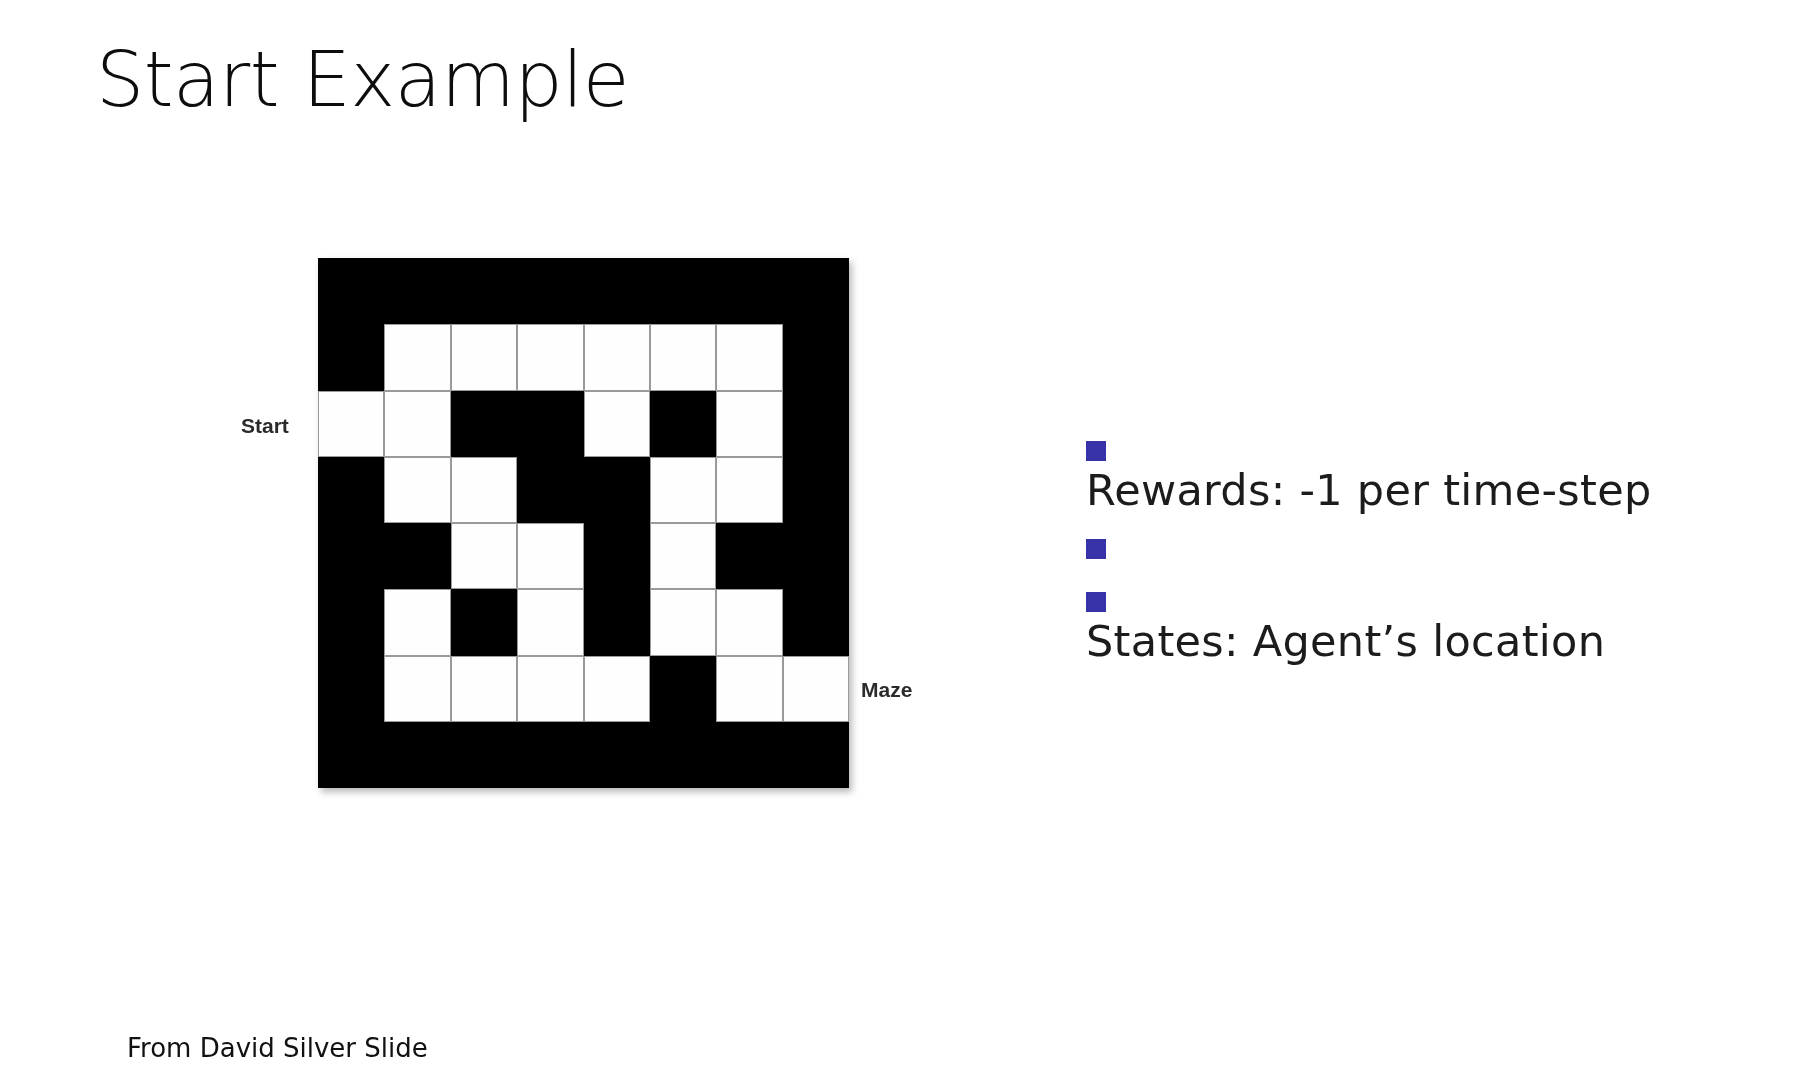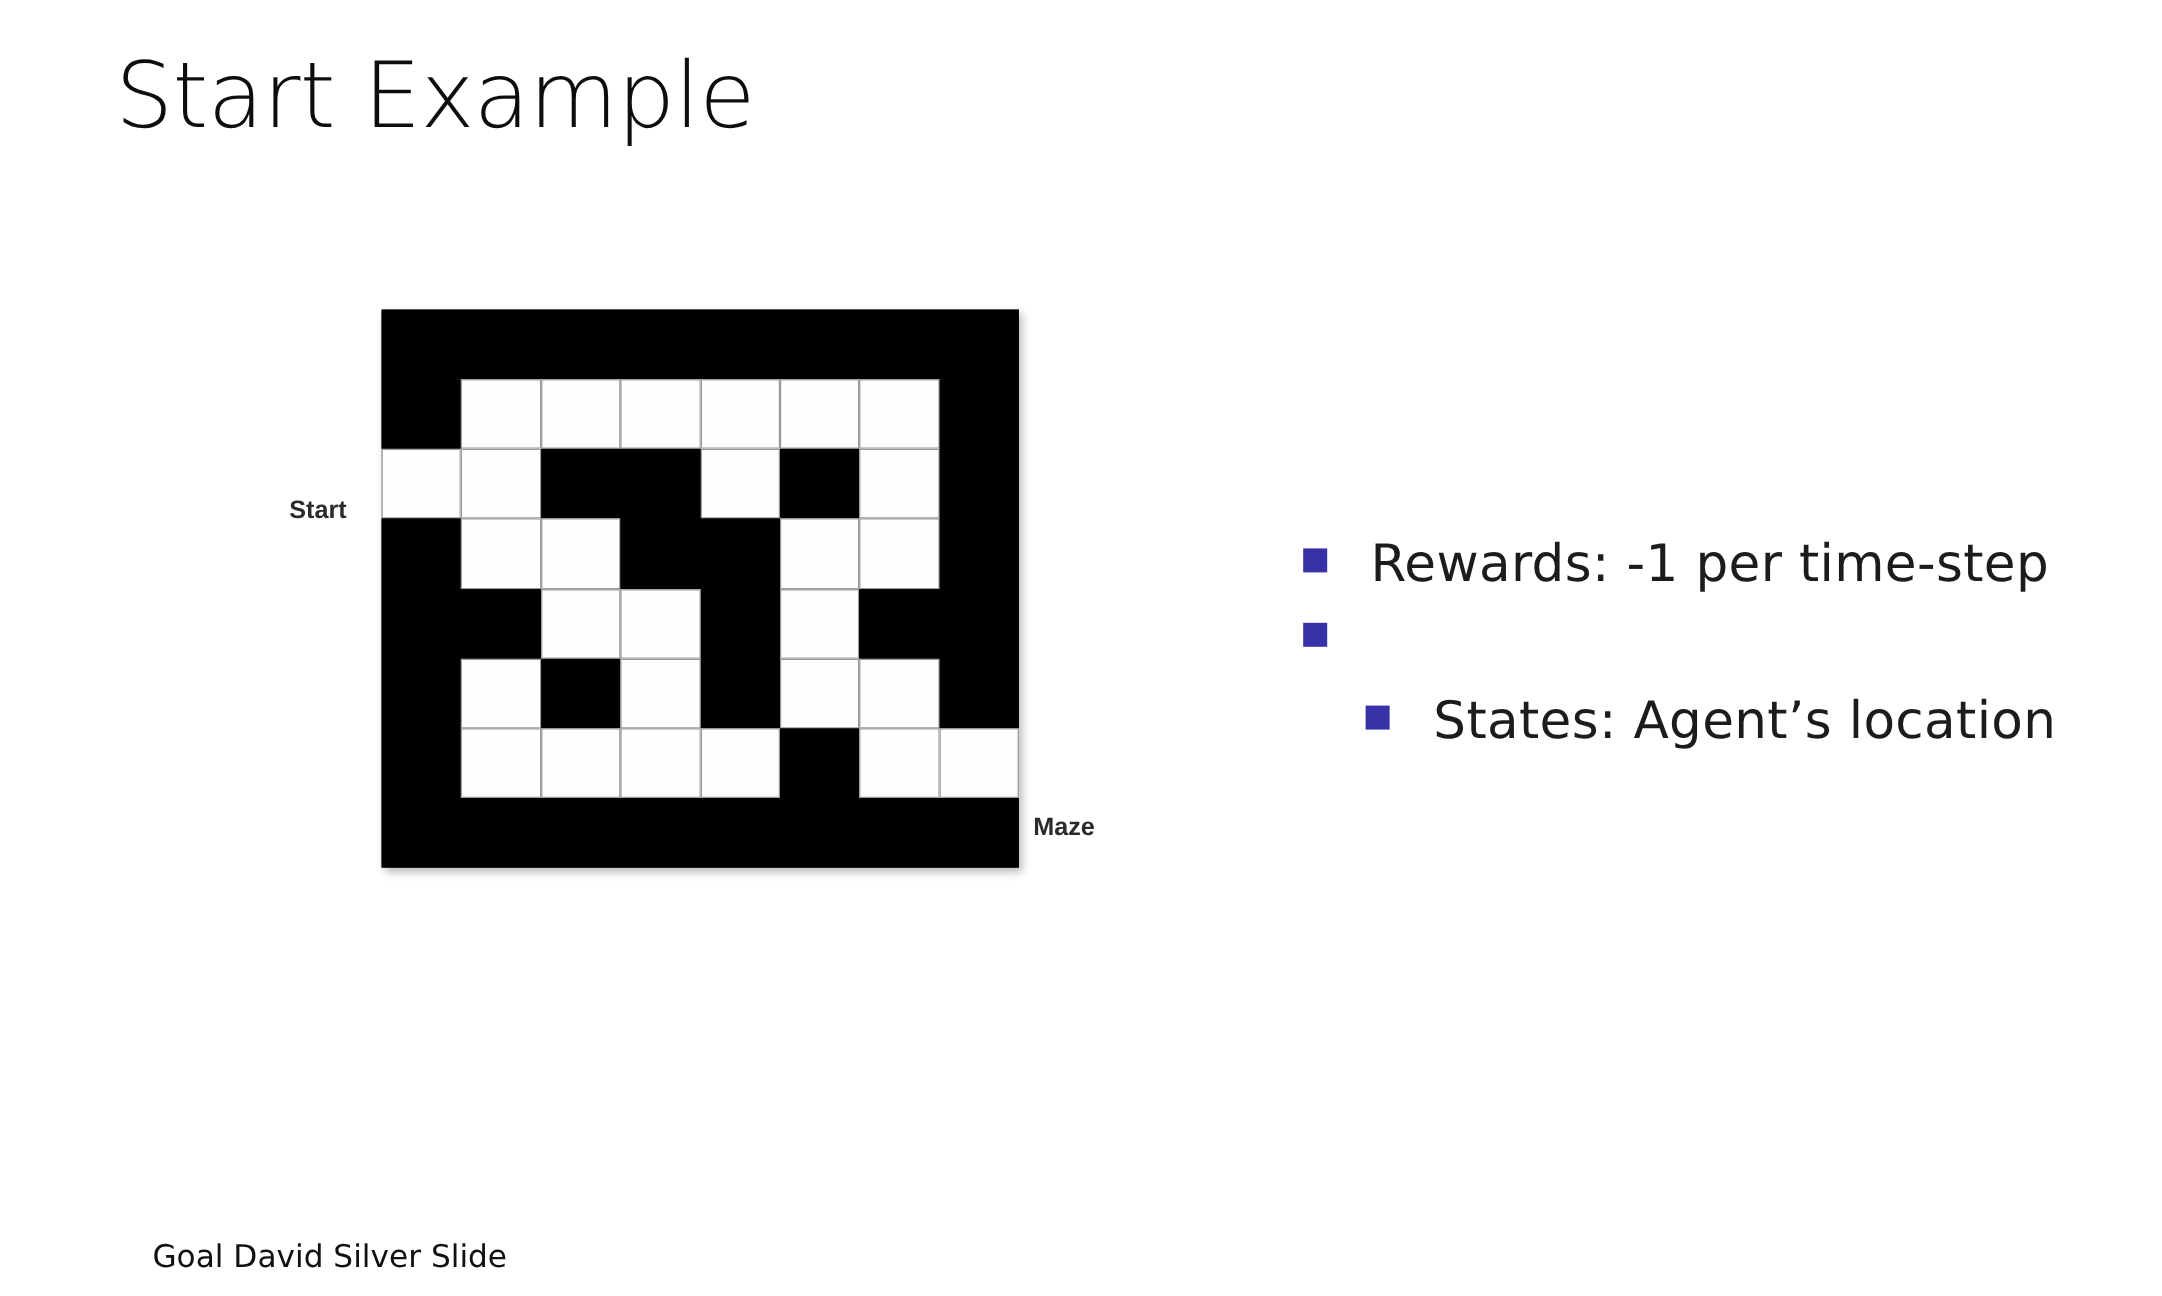--- a/index.html
+++ b/index.html
@@ -30,21 +30,21 @@
     white-space: nowrap;
     font-family: "DejaVu Sans", sans-serif;
   }
 
   
   #maze-figure {
     position: absolute;
     left: 318px;
     top: 258px;
     width: 531px;
-    height: 465px;
+    height: 530px;
   }
   #maze-grid {
     position: absolute;
     inset: 0;
     display: grid;
     grid-template-columns: repeat(8, 1fr);
     grid-template-rows: repeat(8, 1fr);
     background: #000000;
     box-shadow: 3px 4px 7px rgba(0,0,0,0.28);
   }
@@ -82,20 +82,21 @@
   #bullet-list {
     position: absolute;
     left: 1086px;
     top: 448px;
     width: 680px;
   }
   .bullet-row {
     display: flex;
     align-items: baseline;
     margin-bottom: 33px;
+    flex-direction: column;
   }
   .bullet-row:last-child { margin-bottom: 0; justify-content: center; }
   .bullet-marker {
     width: 20px;
     height: 20px;
     flex: 0 0 20px;
     background: #3832a8;
     margin-right: 36px;
     position: relative;
     top: -7px;
@@ -205,13 +206,13 @@
     </div>
     <div class="bullet-row">
       <span class="bullet-marker" style="background: rgb(56, 50, 168);"></span>
     </div>
     <div class="bullet-row">
       <span class="bullet-marker" style="background: rgb(56, 50, 168);"></span>
       <span class="bullet-text">States:  Agent’s location</span>
     </div>
   </div>
 
-<div id="slide-footer">Goal David Silver Slide</div>
+<div id="slide-footer">From David Silver Slide</div>
 
 </body></html>

